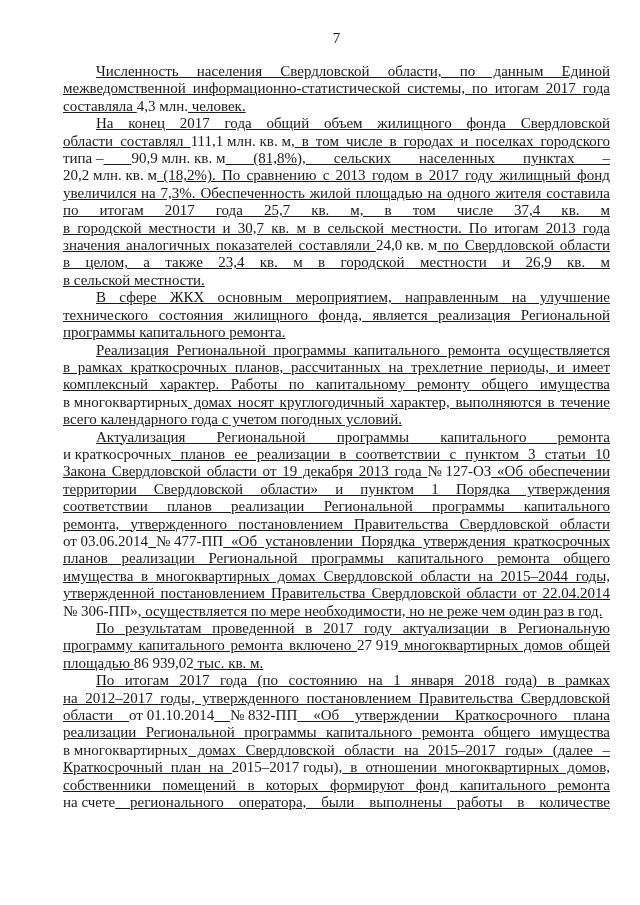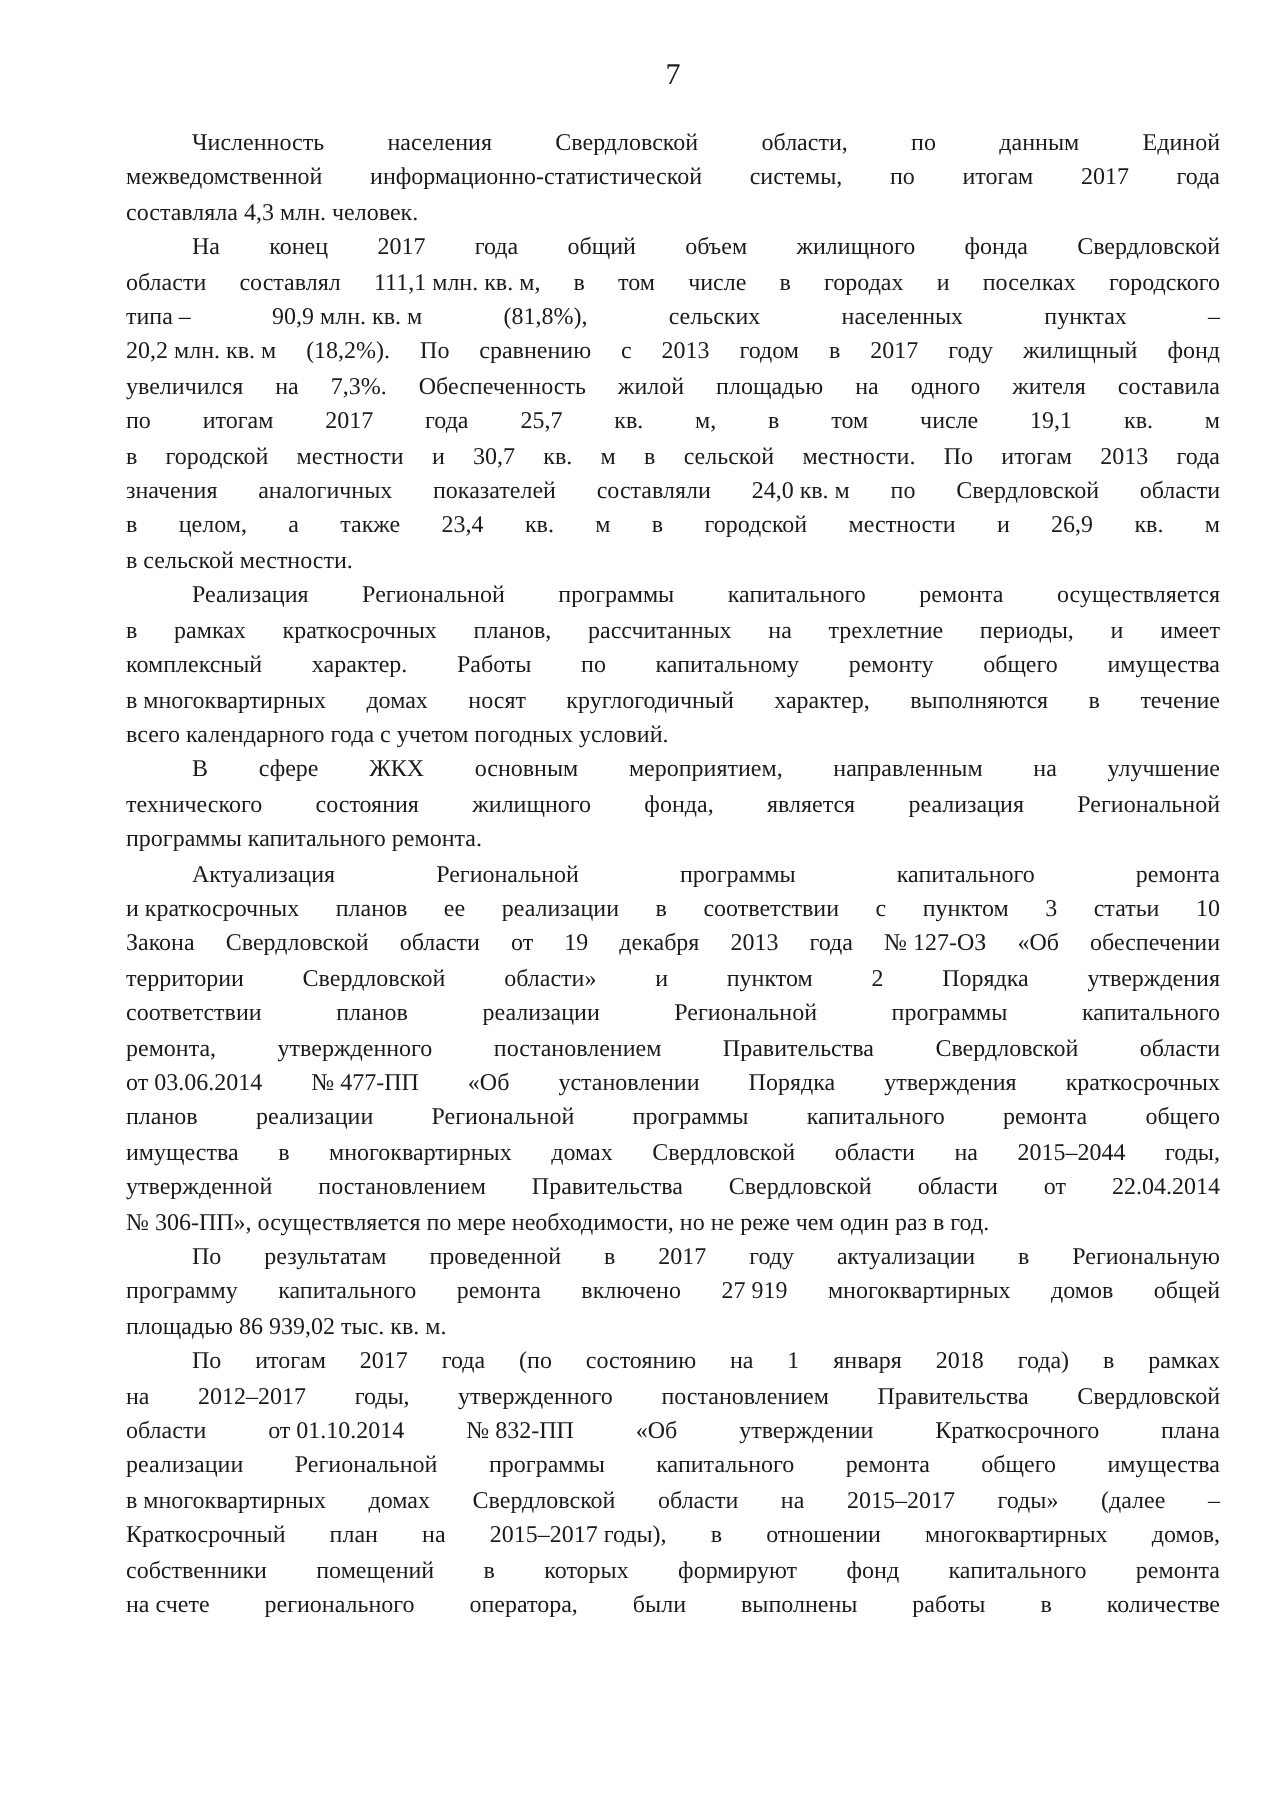--- a/index.html
+++ b/index.html
@@ -24,22 +24,23 @@
   }
   .page-number {
     font-size: 15px;
     line-height: 17px;
     text-align: center;
     margin-bottom: 16px;
   }
   .para {
     margin: 0;
     padding: 0;
-    font-size: 12px;
+    font-size: 15px;
     line-height: 17.4px;
+    text-decoration: underline;
   }
   .line {
     display: block;
     text-align: justify;
     text-align-last: justify;
     white-space: normal;
   }
   .line.first {
     text-indent: 33px;
   }
@@ -62,43 +63,43 @@
           <span class="line first">Численность населения Свердловской области, по данным Единой</span>
           <span class="line">межведомственной информационно-статистической системы, по итогам 2017 года</span>
           <span class="line plain">составляла <span class="grp">4,3&nbsp;млн.</span> человек.</span>
         </div>
         <div class="para">
           <span class="line first">На конец 2017 года общий объем жилищного фонда Свердловской</span>
           <span class="line">области составлял <span class="grp">111,1&nbsp;млн.&nbsp;кв.&nbsp;м,</span> в том числе в городах и поселках городского</span>
           <span class="line"><span class="grp">типа&nbsp;–</span> <span class="grp">90,9&nbsp;млн.&nbsp;кв.&nbsp;м</span> (81,8%), сельских населенных пунктах –</span>
           <span class="line"><span class="grp">20,2&nbsp;млн.&nbsp;кв.&nbsp;м</span> (18,2%). По сравнению с 2013 годом в 2017 году жилищный фонд</span>
           <span class="line">увеличился на 7,3%. Обеспеченность жилой площадью на одного жителя составила</span>
-          <span class="line">по итогам 2017 года 25,7 кв. м, в том числе 19,1 кв. м</span>
+          <span class="line">по итогам 2017 года 25,7 кв. м, в том числе 37,4 кв. м</span>
           <span class="line">в городской местности и 30,7 кв. м в сельской местности. По итогам 2013 года</span>
           <span class="line">значения аналогичных показателей составляли <span class="grp">24,0&nbsp;кв.&nbsp;м</span> по Свердловской области</span>
           <span class="line">в целом, а также 23,4 кв. м в городской местности и 26,9 кв. м</span>
           <span class="line plain">в сельской местности.</span>
+        </div>
+        <div class="para">
+          <span class="line first">В сфере ЖКХ основным мероприятием, направленным на улучшение</span>
+          <span class="line">технического состояния жилищного фонда, является реализация Региональной</span>
+          <span class="line plain">программы капитального ремонта.</span>
         </div>
         <div class="para">
           <span class="line first">Реализация Региональной программы капитального ремонта осуществляется</span>
           <span class="line">в рамках краткосрочных планов, рассчитанных на трехлетние периоды, и имеет</span>
           <span class="line">комплексный характер. Работы по капитальному ремонту общего имущества</span>
           <span class="line"><span class="grp">в&nbsp;многоквартирных</span> домах носят круглогодичный характер, выполняются в течение</span>
           <span class="line plain">всего календарного года с учетом погодных условий.</span>
         </div>
         <div class="para">
-          <span class="line first">В сфере ЖКХ основным мероприятием, направленным на улучшение</span>
-          <span class="line">технического состояния жилищного фонда, является реализация Региональной</span>
-          <span class="line plain">программы капитального ремонта.</span>
-        </div>
-        <div class="para">
           <span class="line first">Актуализация Региональной программы капитального ремонта</span>
           <span class="line"><span class="grp">и&nbsp;краткосрочных</span> планов ее реализации в соответствии с пунктом 3 статьи 10</span>
           <span class="line">Закона Свердловской области от 19 декабря 2013 года <span class="grp">№&nbsp;127-ОЗ</span> «Об обеспечении</span>
-          <span class="line">территории Свердловской области» и пунктом 2 Порядка утверждения</span>
+          <span class="line">территории Свердловской области» и пунктом 1 Порядка утверждения</span>
           <span class="line">соответствии планов реализации Региональной программы капитального</span>
           <span class="line">ремонта, утвержденного постановлением Правительства Свердловской области</span>
           <span class="line"><span class="grp">от&nbsp;03.06.2014</span> <span class="grp">№&nbsp;477-ПП</span> «Об установлении Порядка утверждения краткосрочных</span>
           <span class="line">планов реализации Региональной программы капитального ремонта общего</span>
           <span class="line">имущества в многоквартирных домах Свердловской области на 2015–2044 годы,</span>
           <span class="line">утвержденной постановлением Правительства Свердловской области от 22.04.2014</span>
           <span class="line plain"><span class="grp">№&nbsp;306-ПП»,</span> осуществляется по мере необходимости, но не реже чем один раз в год.</span>
         </div>
         <div class="para">
           <span class="line first">По результатам проведенной в 2017 году актуализации в Региональную</span>

